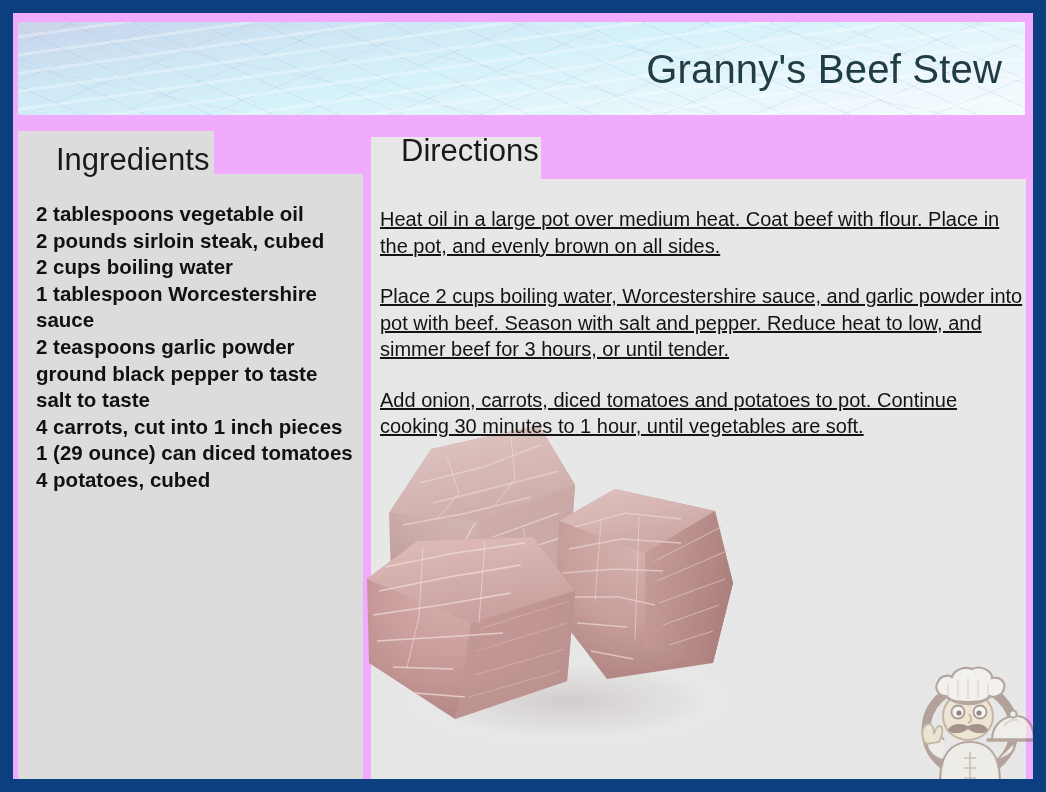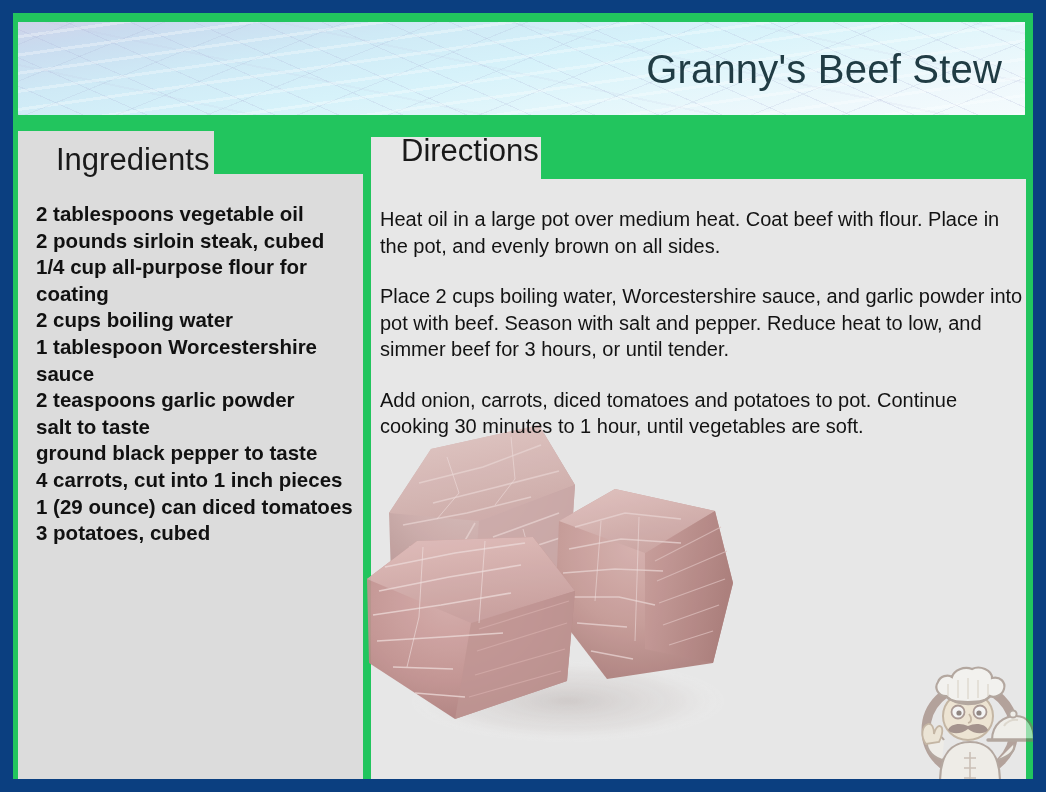--- a/index.html
+++ b/index.html
@@ -8,21 +8,21 @@
     background: #ffffff;
   }
   body {
     font-family: "Liberation Sans", sans-serif;
   }
   #page {
     position: relative;
     width: 1046px;
     height: 792px;
     overflow: hidden;
-    background: #22c55e;
+    background: #f0abfc;
     box-sizing: border-box;
     border: 13px solid #0b3f80;
   }
   
   #header-banner {
     position: absolute;
     left: 5px;
     top: 9px;
     width: 1007px;
     height: 93px;
@@ -126,20 +126,21 @@
     left: 367px;
     top: 193px;
     width: 645px;
     z-index: 3;
   }
   #directions-body p {
     margin: 0 0 24px 0;
     font-size: 20px;
     line-height: 26.5px;
     color: #131313;
+    text-decoration: underline;
   }
   #directions-body p:last-child {
     margin-bottom: 12px;
   }
   
   #beef-photo {
     position: absolute;
     left: 350px;
     top: 388px;
     width: 420px;
@@ -167,29 +168,28 @@
     <div id="recipe-title">Granny's Beef Stew</div>
   </div>
 
   <div class="panel" id="ingredients-panel"></div>
   <div id="ingredients-tab"></div>
   <div class="section-heading" id="ingredients-heading">Ingredients</div>
 
   <ul id="ingredients-list">
     <li>2 tablespoons vegetable oil</li>
     <li>2 pounds sirloin steak, cubed</li>
-    <li>1/4 cup all-purpose flour for coating</li>
     <li>2 cups boiling water</li>
     <li>1 tablespoon Worcestershire sauce</li>
     <li>2 teaspoons garlic powder</li>
+    <li>ground black pepper to taste</li>
     <li>salt to taste</li>
-    <li>ground black pepper to taste</li>
     <li>4 carrots, cut into 1 inch pieces</li>
     <li>1 (29 ounce) can diced tomatoes</li>
-    <li>3 potatoes, cubed</li>
+    <li>4 potatoes, cubed</li>
   </ul>
 
   <div class="panel" id="directions-panel"></div>
   <div id="directions-tab"></div>
   <div class="section-heading" id="directions-heading">Directions</div>
 
   <div id="directions-body">
     <p>Heat oil in a large pot over medium heat. Coat beef with flour. Place in the pot, and evenly brown on all sides.</p>
     <p>Place 2 cups boiling water, Worcestershire sauce, and garlic powder into pot with beef. Season with salt and pepper. Reduce heat to low, and simmer beef for 3 hours, or until tender.</p>
     <p>Add onion, carrots, diced tomatoes and potatoes to pot. Continue cooking 30 minutes to 1 hour, until vegetables are soft.</p>

